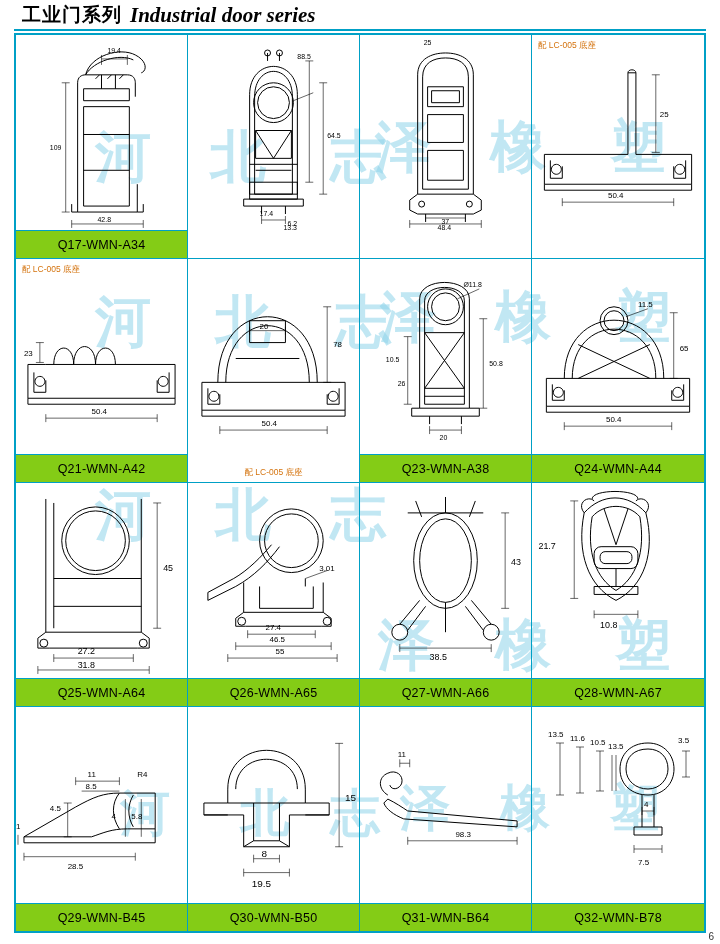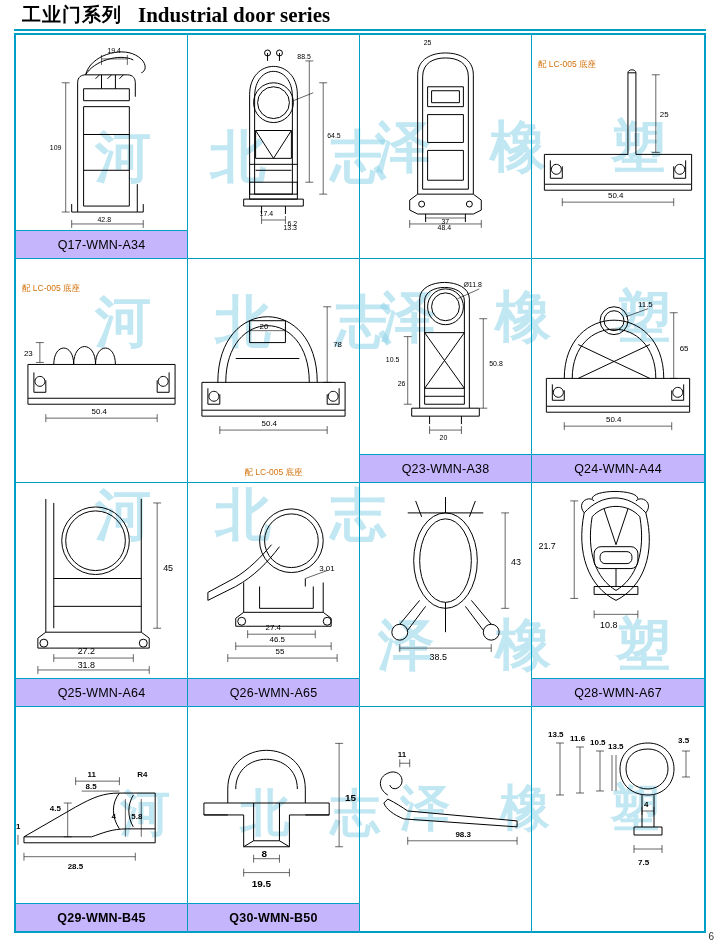--- a/index.html
+++ b/index.html
@@ -18,23 +18,24 @@
     font-weight:bold;
     letter-spacing:1px;
     color:#000;
     vertical-align:middle;
     text-align:center;
   }
   .title-en{
     font-family:"Liberation Serif",serif;
     font-size:21px;
     font-weight:bold;
+    font-style:italic;
     color:#000;
     vertical-align:middle;
-    margin-left:12px;
+    margin-left:4px;
   }
   .header-rule{
     position:absolute;
     left:14px;top:29px;width:692px;height:2px;background:#00a0c6;
   }
 
   
   .grid{
     position:absolute;
     left:14px;top:33px;width:692px;height:900px;
@@ -45,45 +46,44 @@
     grid-template-rows:repeat(4,1fr);
   }
   .cell{
     position:relative;
     border-right:1px solid #00a0c6;
     border-bottom:1px solid #00a0c6;
     box-sizing:border-box;
     overflow:hidden;
   }
   .cell:nth-child(4n){border-right:none;}
-  .cell:nth-child(n+13){border-bottom:none;font-weight:bold;}
+  .cell:nth-child(n+13){border-bottom:none;}
 
   .fig{
     position:absolute;left:0;top:0;right:0;bottom:27px;
     overflow:hidden;
   }
   .fig svg{display:block;width:100%;height:100%;}
   .caption{
     position:absolute;left:0;right:0;bottom:0;height:27px;
     border-top:1px solid #00a0c6;
     font-family:"Liberation Sans",sans-serif;
     font-size:12.5px;
     color:#000;
     display:flex;align-items:center;justify-content:center;
     letter-spacing:.2px;
-    background:#c4b5fd;
+    background:#84cc16;
     text-align:center;
   }
   .note{
     position:absolute;
     font-family:"Liberation Sans",sans-serif;
     font-size:8.5px;
     color:#d4730e;
     white-space:nowrap;
-    margin-top:19px;
   }
   .note.tl{left:6px;top:5px;}
   .note.bl{left:6px;bottom:3px;}
   .note.bc{left:50%;transform:translateX(-50%);bottom:3px;}
 
   
   .wm{
     position:absolute;left:0;top:0;width:720px;height:944px;
     pointer-events:none;
   }
@@ -311,20 +311,21 @@
           <path d="M30 160 L142 160"></path>
             <path d="M30 156 L30 164"></path>
             <path d="M142 156 L142 164"></path>
         </g>
         <g font-family="Liberation Sans, sans-serif" font-size="8" fill="#000">
           <text x="8" y="98">23</text>
           <text x="76" y="156">50.4</text>
         </g>
       </svg>
     </div>
+    <div class="caption">Q21-WMN-A42</div>
   </div>
 
   <div class="cell">
     <div class="note bc">配 LC-005 底座</div>
     <div class="fig">
       <svg viewBox="0 0 172 197" preserveAspectRatio="xMidYMid meet">
         <g fill="none" stroke="#000" stroke-width="1">
           <path d="M30 124 C30 36 130 36 130 124"></path>
           <path d="M38 124 C38 48 122 48 122 124"></path>
           <path d="M62 62 L98 62 L98 84 L62 84 Z"></path>
@@ -538,20 +539,21 @@
           <path d="M40 166 L132 166"></path>
             <path d="M40 162 L40 170"></path>
             <path d="M132 162 L132 170"></path>
         </g>
         <g font-family="Liberation Sans, sans-serif" font-size="9" fill="#000">
           <text x="152" y="82">43</text>
           <text x="70" y="178">38.5</text>
         </g>
       </svg>
     </div>
+    <div class="caption">Q27-WMN-A66</div>
   </div>
 
   <div class="cell">
     <div class="fig">
       <svg viewBox="0 0 172 197" preserveAspectRatio="xMidYMid meet">
         <g fill="none" stroke="#000" stroke-width="1">
           <path d="M60 16 C60 6 106 6 106 16"></path>
           <path d="M52 30 C44 20 56 12 62 18"></path>
           <path d="M114 30 C122 20 110 12 104 18"></path>
           <path d="M52 30 C44 70 56 104 84 118 C112 104 124 70 114 30 C96 10 70 10 52 30 Z"></path>
@@ -668,20 +670,21 @@
           <path d="M48 134 L158 134"></path>
             <path d="M48 130 L48 138"></path>
             <path d="M158 130 L158 138"></path>
         </g>
         <g font-family="Liberation Sans, sans-serif" font-size="8" fill="#000">
           <text x="38" y="50">11</text>
           <text x="96" y="130">98.3</text>
         </g>
       </svg>
     </div>
+    <div class="caption">Q31-WMN-B64</div>
   </div>
 
   <div class="cell">
     <div class="fig">
       <svg viewBox="0 0 172 197" preserveAspectRatio="xMidYMid meet">
         <g fill="none" stroke="#000" stroke-width="1">
           <path d="M116 36 C98 36 88 48 88 62 C88 78 100 88 116 88 C132 88 142 76 142 62 C142 48 132 36 116 36 Z"></path>
           <path d="M116 42 C102 42 94 50 94 62 C94 74 104 82 116 82 C128 82 136 72 136 62 C136 50 128 42 116 42 Z"></path>
           <path d="M110 88 L110 120"></path>
             <path d="M122 88 L122 120"></path>
@@ -713,17 +716,18 @@
           <text x="16" y="30">13.5</text>
           <text x="38" y="34">11.6</text>
           <text x="58" y="38">10.5</text>
           <text x="76" y="42">13.5</text>
           <text x="146" y="36">3.5</text>
           <text x="112" y="100">4</text>
           <text x="106" y="158">7.5</text>
         </g>
       </svg>
     </div>
+    <div class="caption">Q32-WMN-B78</div>
   </div>
 
 </div>
 
 <div class="pagenum">6</div>
 
 </body></html>

